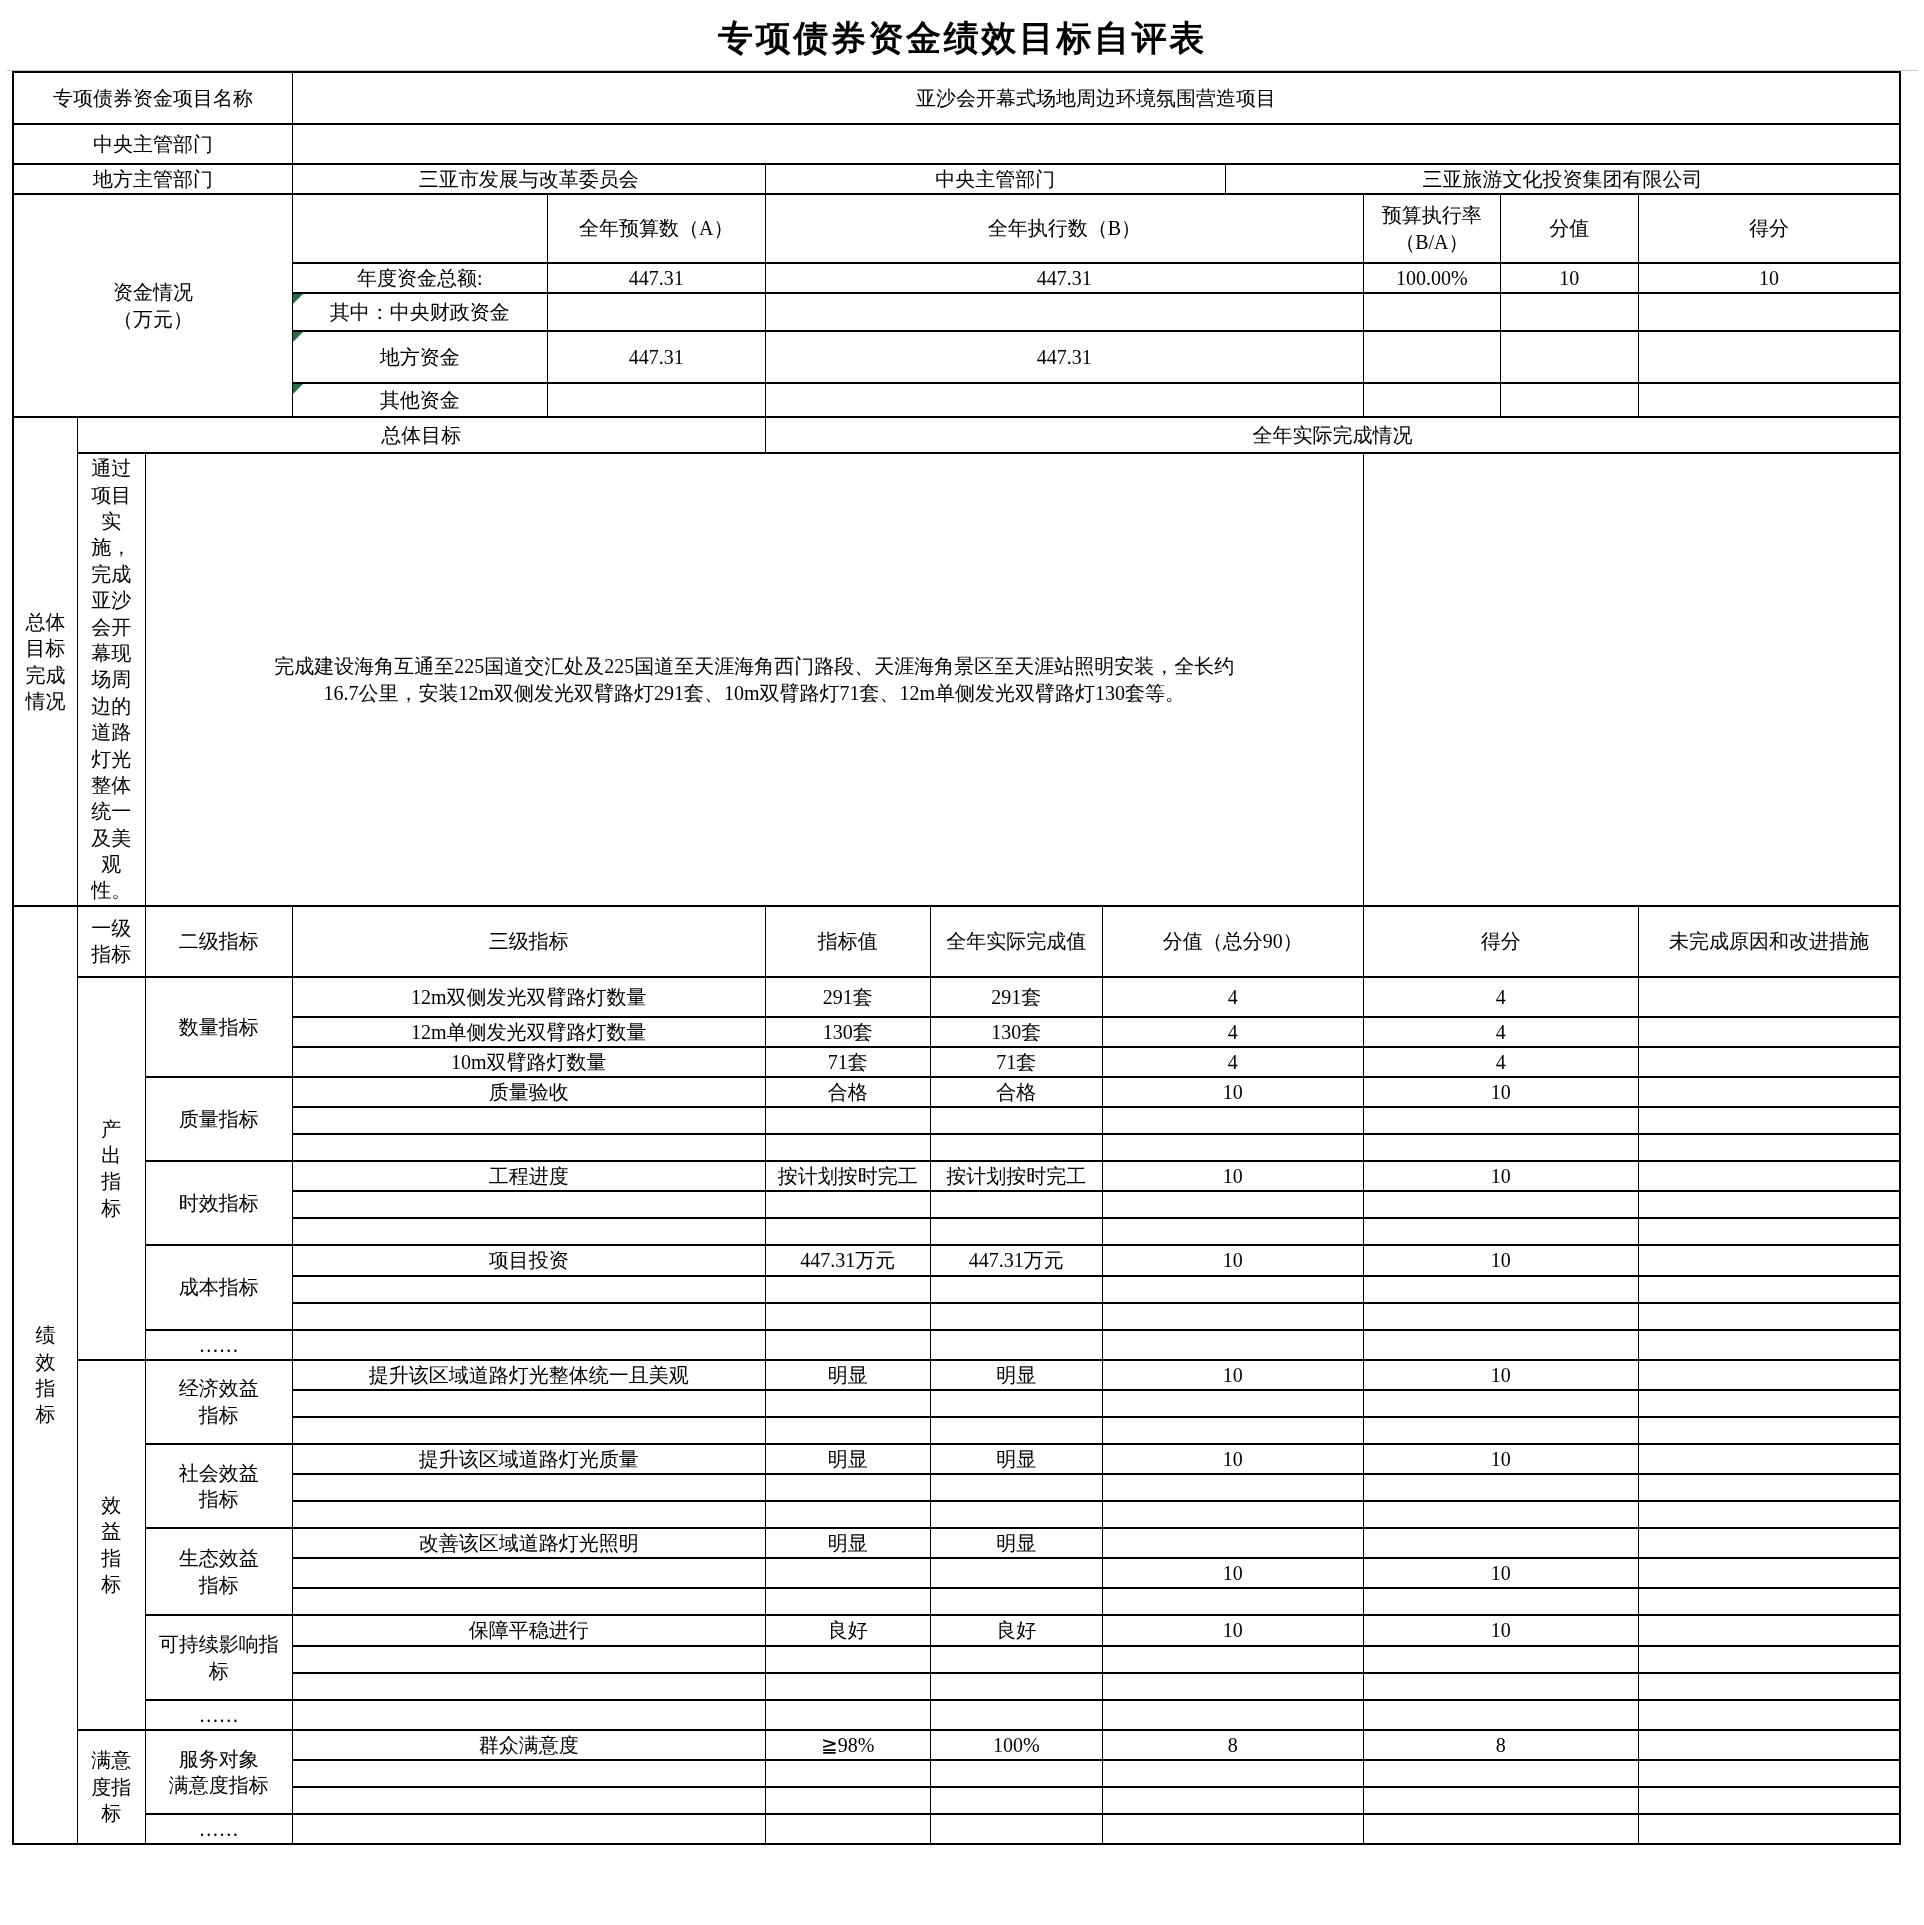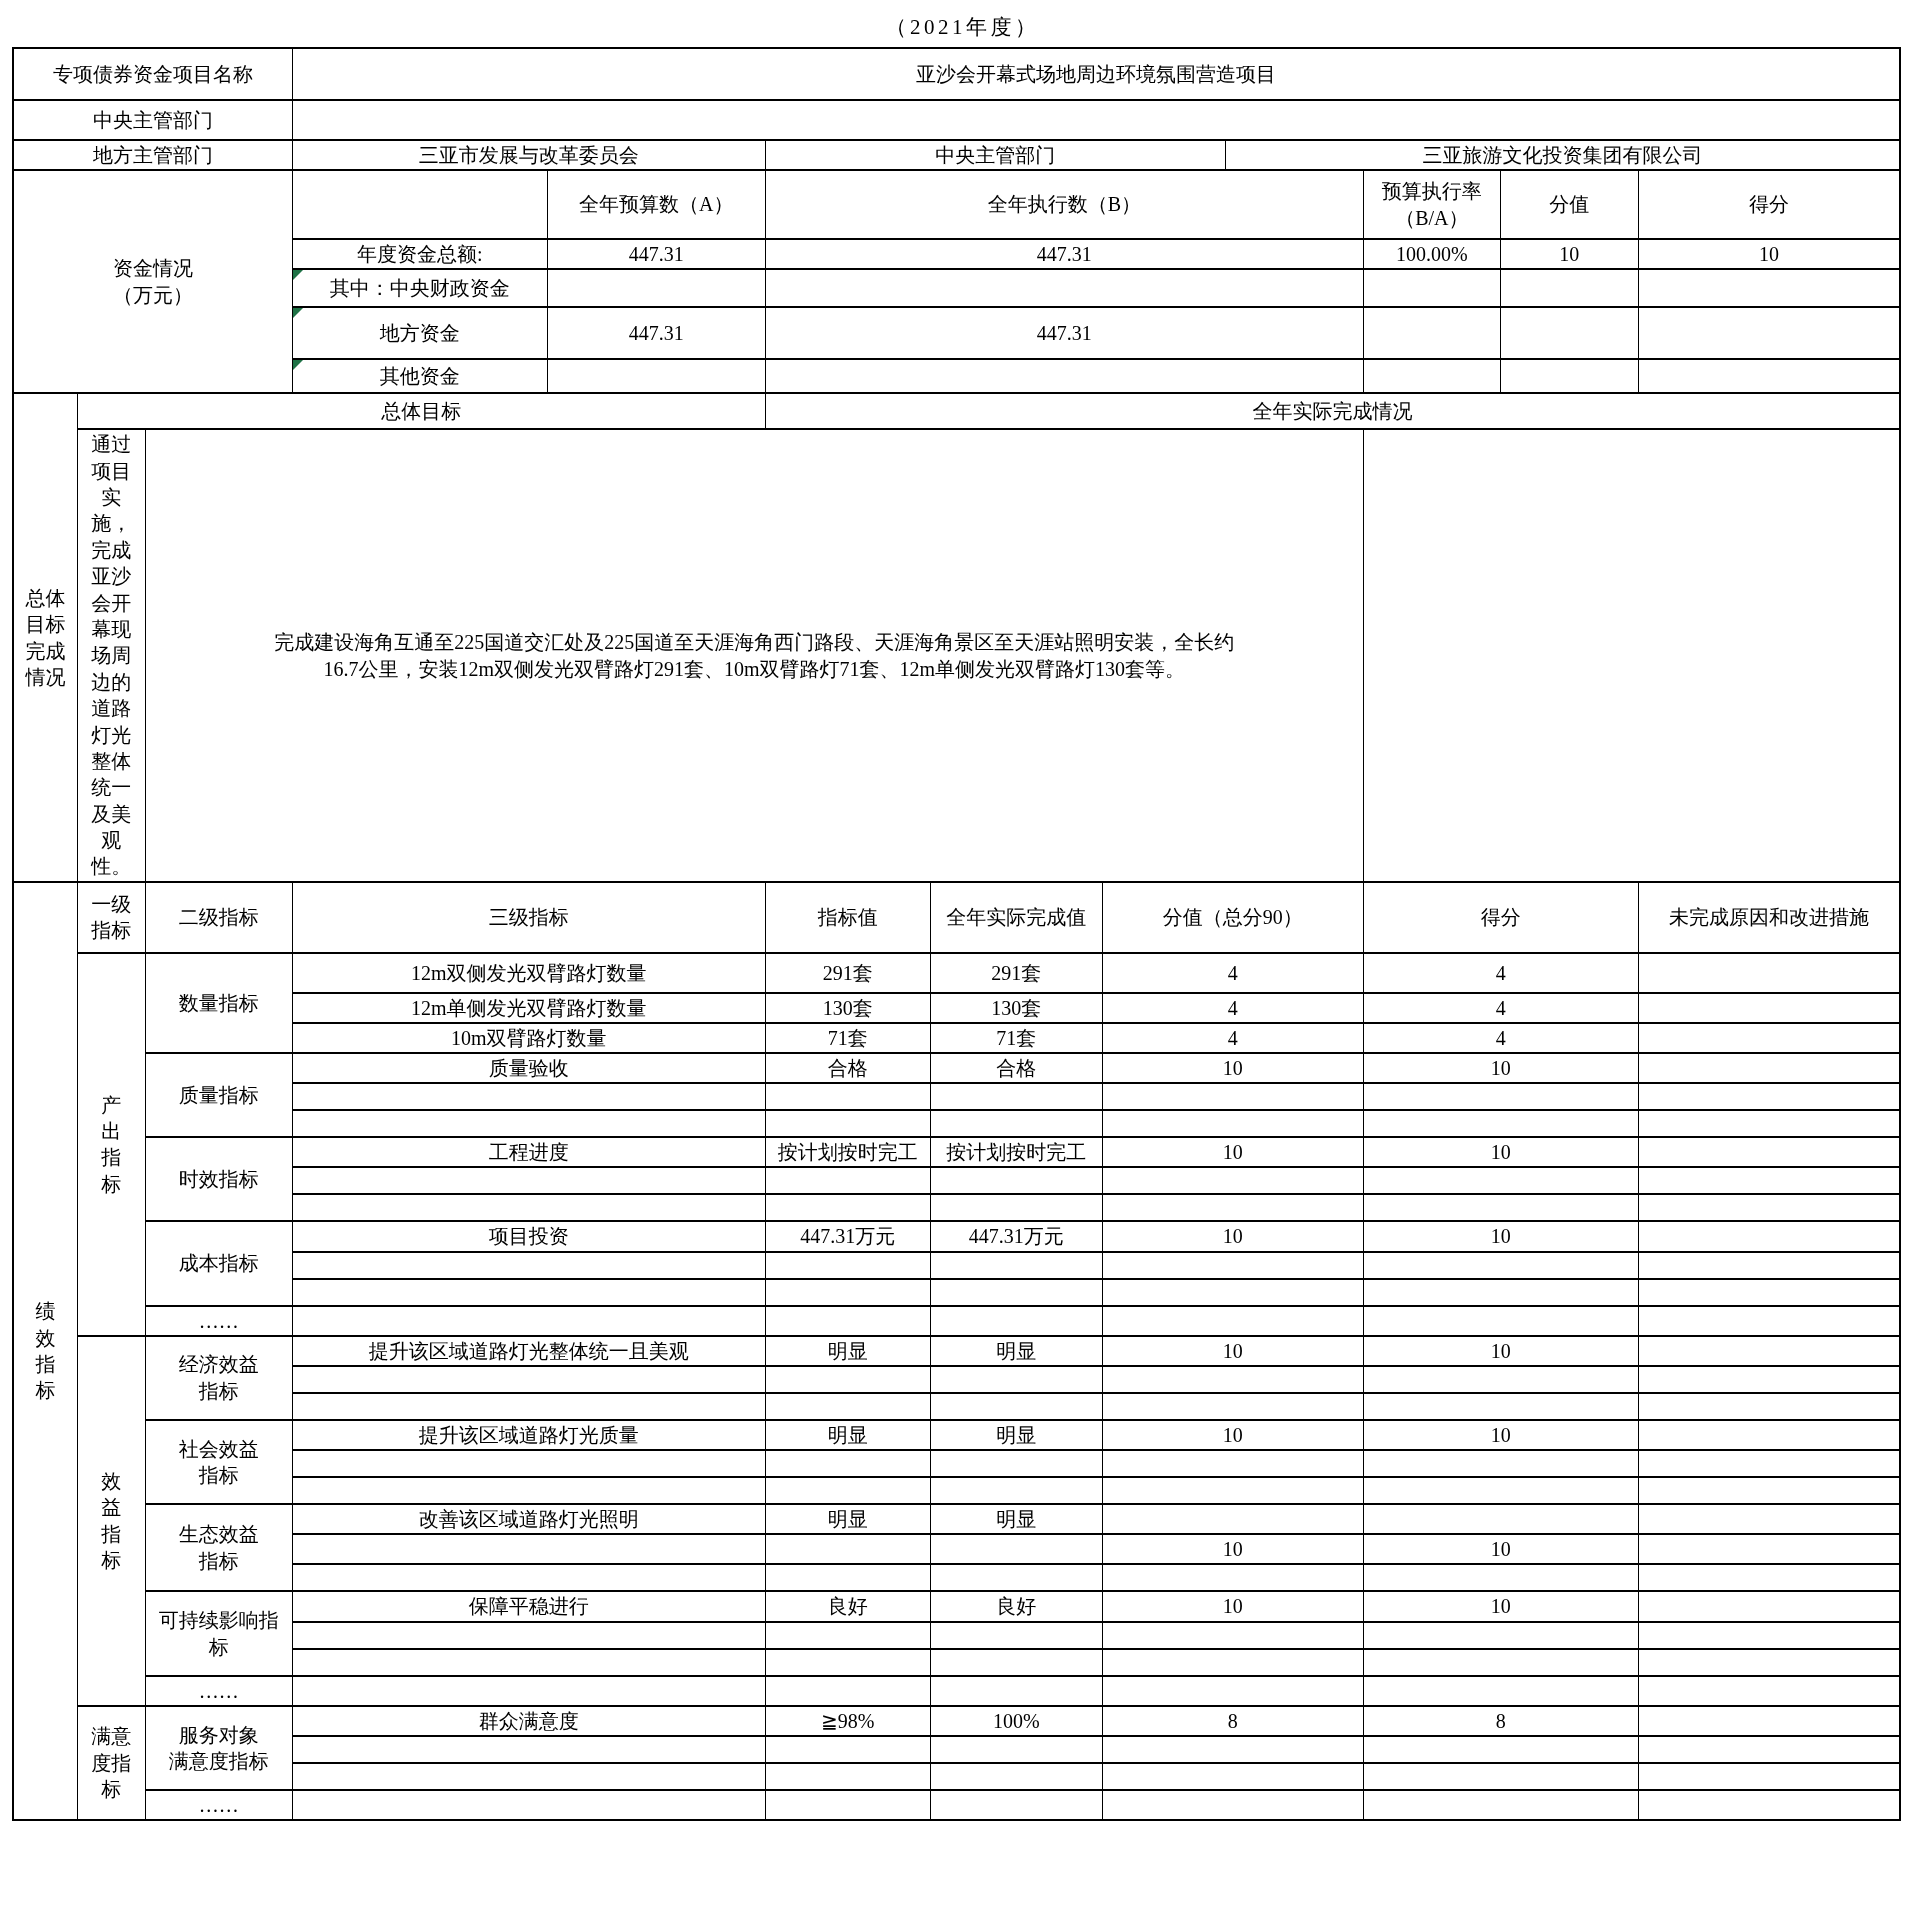--- a/index.html
+++ b/index.html
@@ -23,22 +23,22 @@
   td.al{text-align:left;}
   td.big{font-size:20px;}
   .tri{position:absolute;top:0;left:0;width:0;height:0;border-top:10.5px solid #1f7246;border-right:10.5px solid transparent;display:block;}
 </style>
 </head>
 <body>
 
 <div class="sheet">
 
 
-  <div class="subtitlerow">
-    <div class="s">（2021年度）</div>
+  <div class="titlerow">
+    <div class="t">专项债券资金绩效目标自评表</div>
   </div>
 
   <table class="tbl">
     <colgroup>
       <col style="width:64px">
         <col style="width:68px">
         <col style="width:147px">
         <col style="width:255px">
       <col style="width:218px">
         <col style="width:165px">

